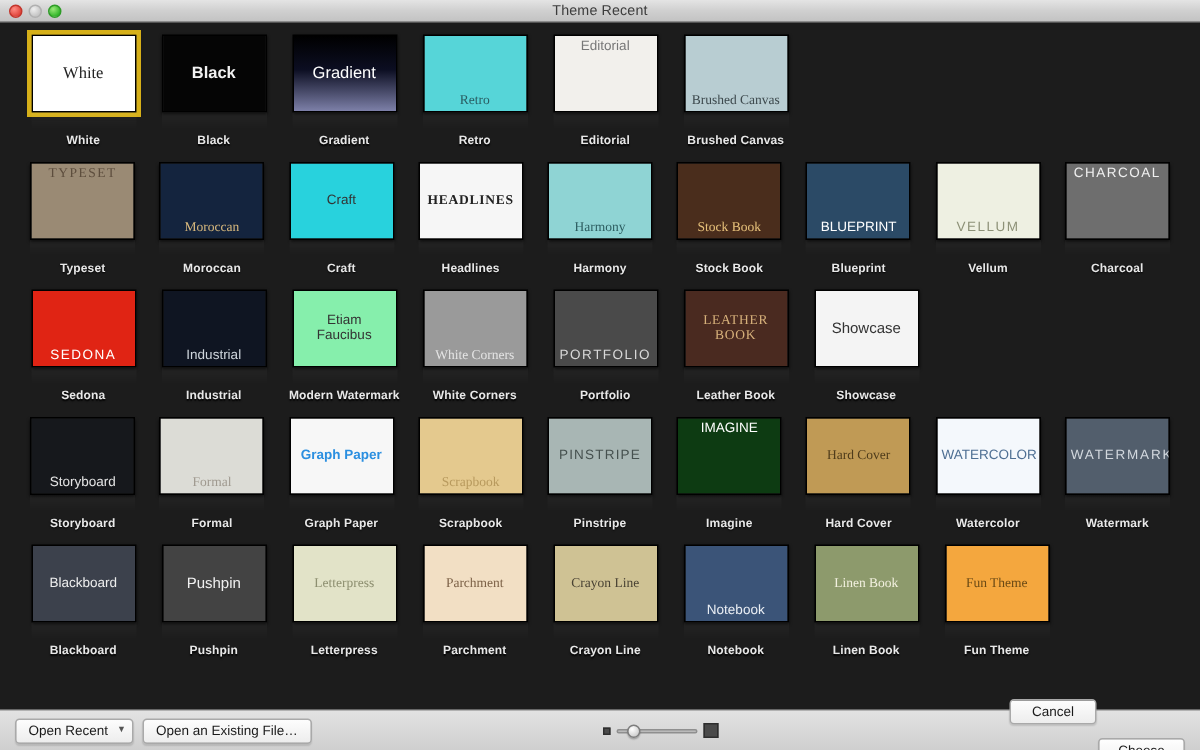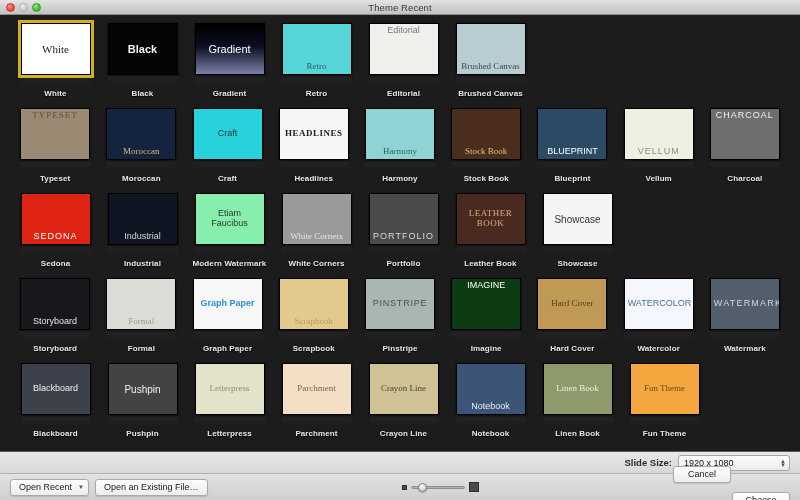--- a/index.html
+++ b/index.html
@@ -578,30 +578,20 @@
             <div class="thumb t-fun">
               <span style="padding: 2px 3px; text-align: center; width: 100%; line-height: 1.1;">Fun Theme</span>
             </div>
           </div>
           <div class="reflection"></div>
           <div class="cell-label">Fun Theme</div>
         </div>
       </div>
     </div>
 
-  <div class="slidesize-bar">
-    <span class="slidesize-label">Slide Size:</span>
-    <div class="popup">
-      <span>1920 x 1080</span>
-      <span class="popup-arrows">
-        <span>▲</span>
-          <span>▼</span>
-      </span>
-    </div>
-  </div>
 
   <div class="bottom-bar">
     <div class="btn btn-pop">
       <span>Open Recent</span>
       <span class="pop-caret">▼</span>
     </div>
     <div class="btn">
       <span>Open an Existing File…</span>
     </div>
 

